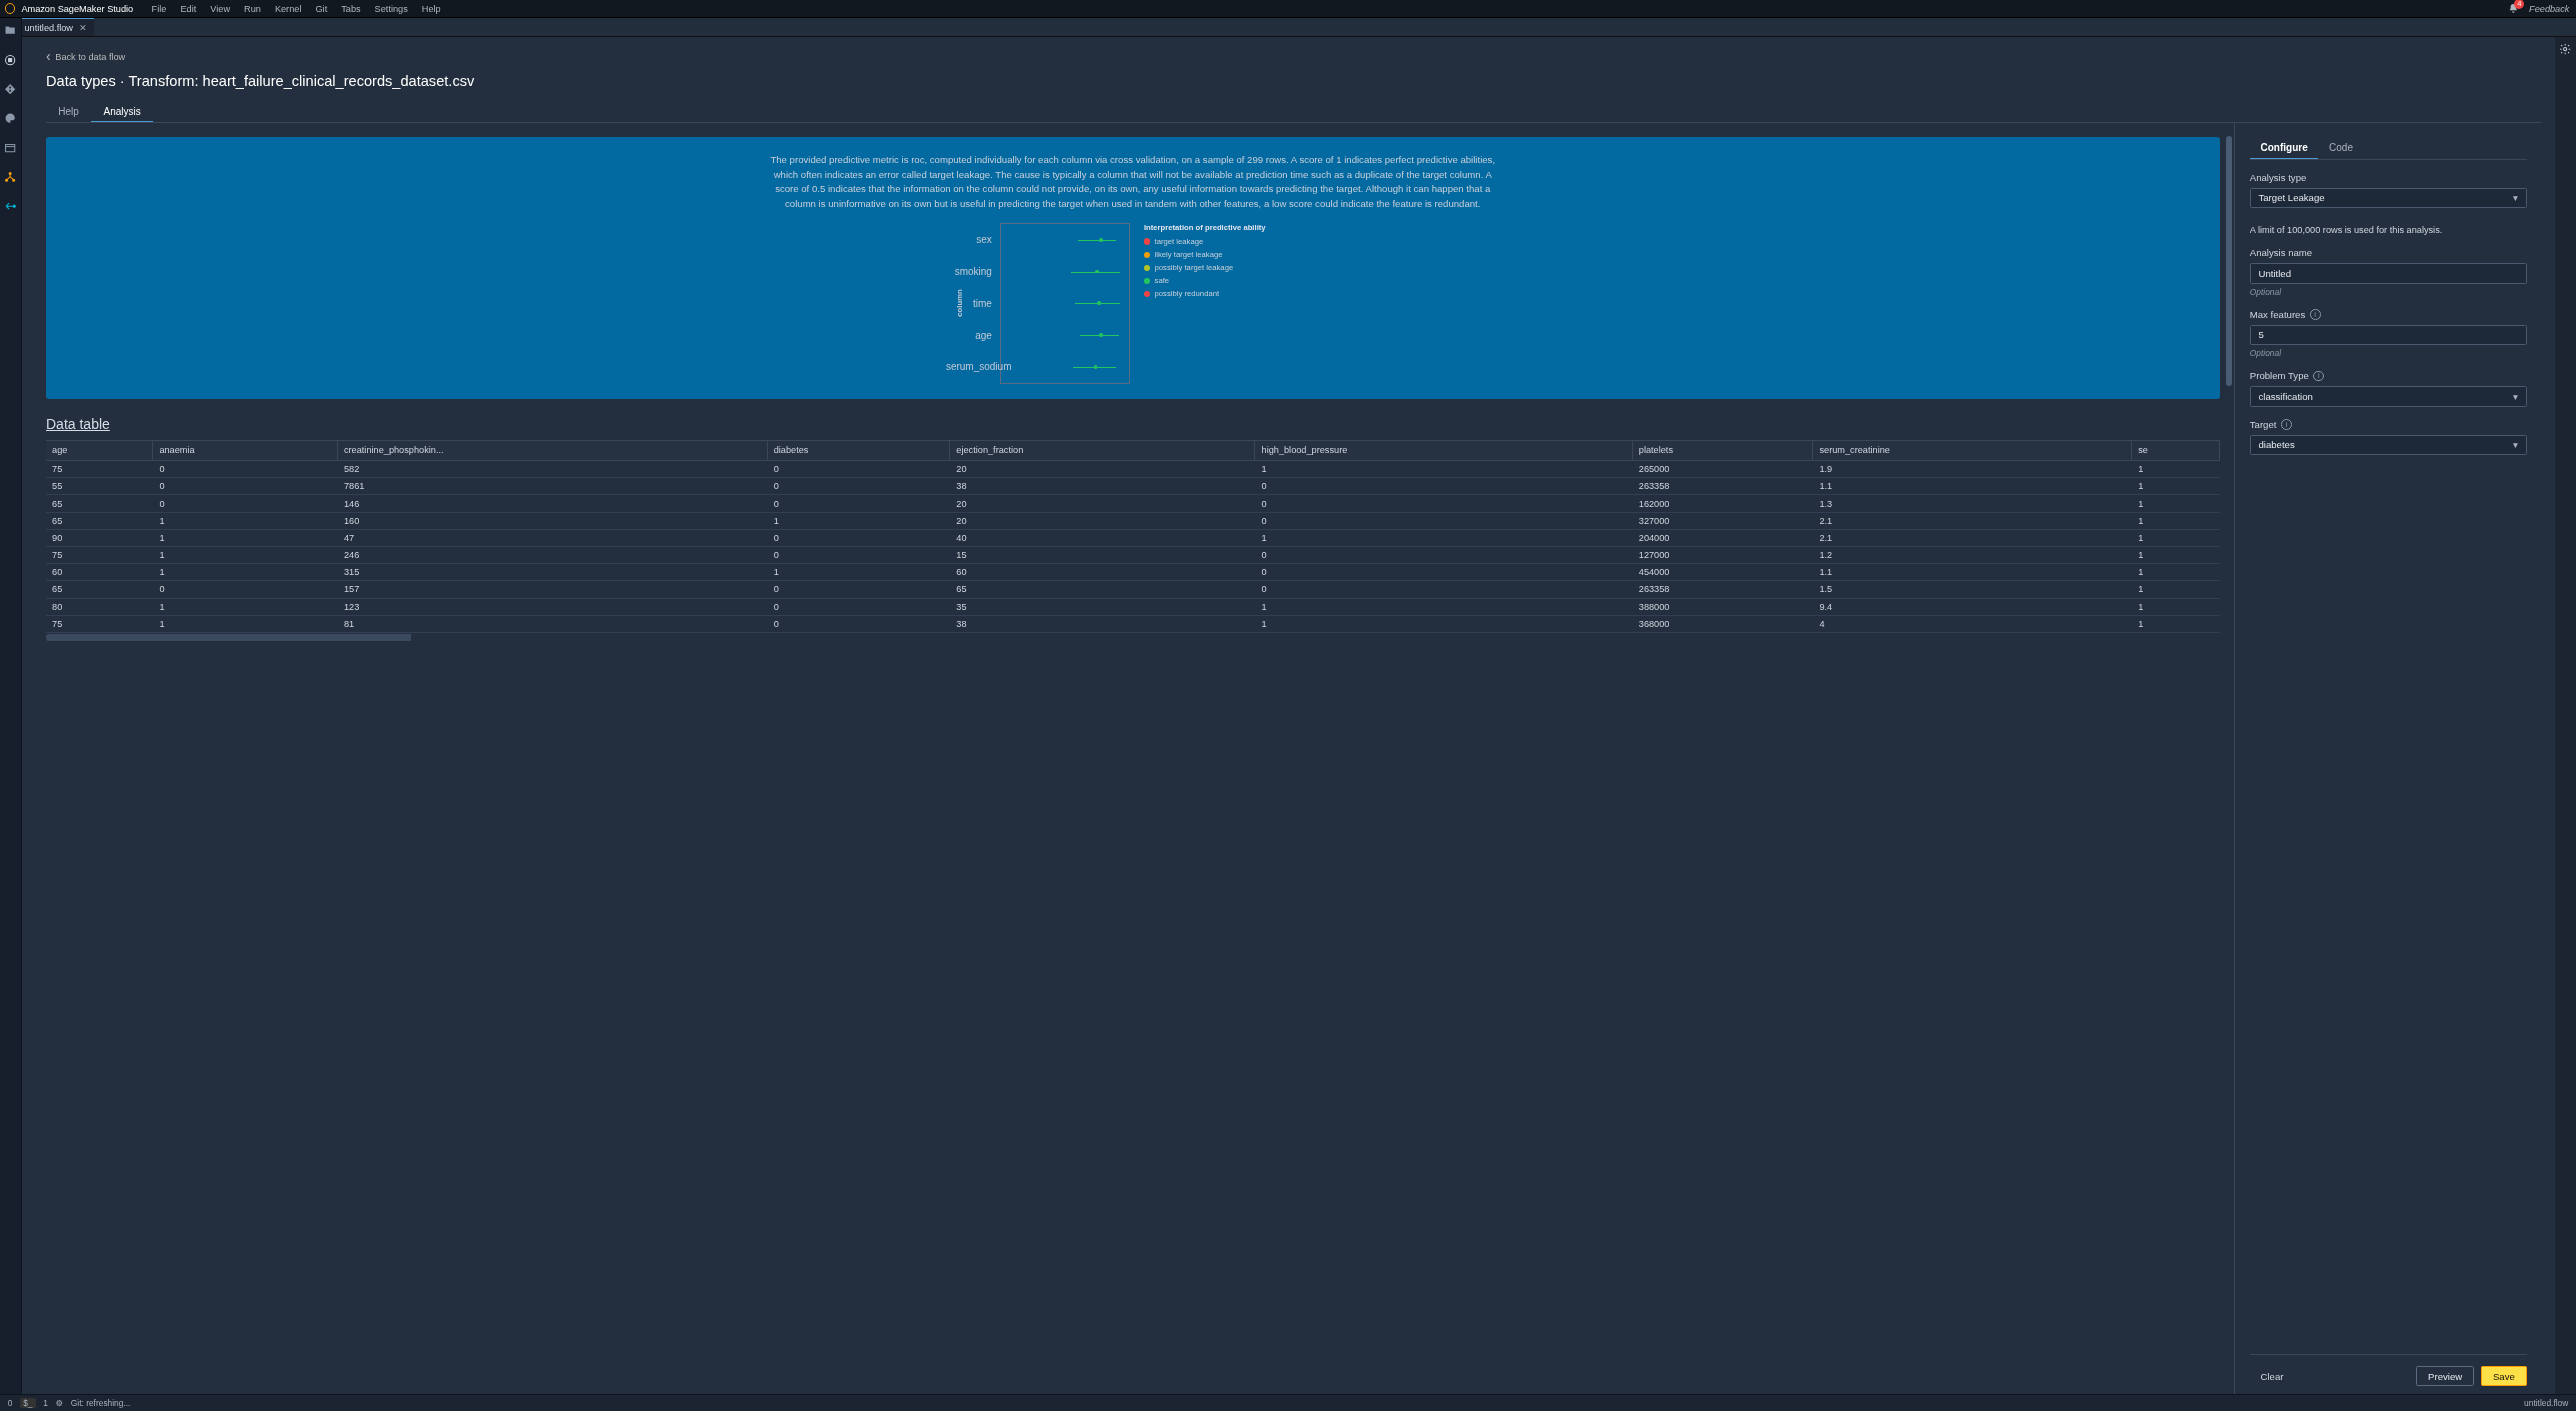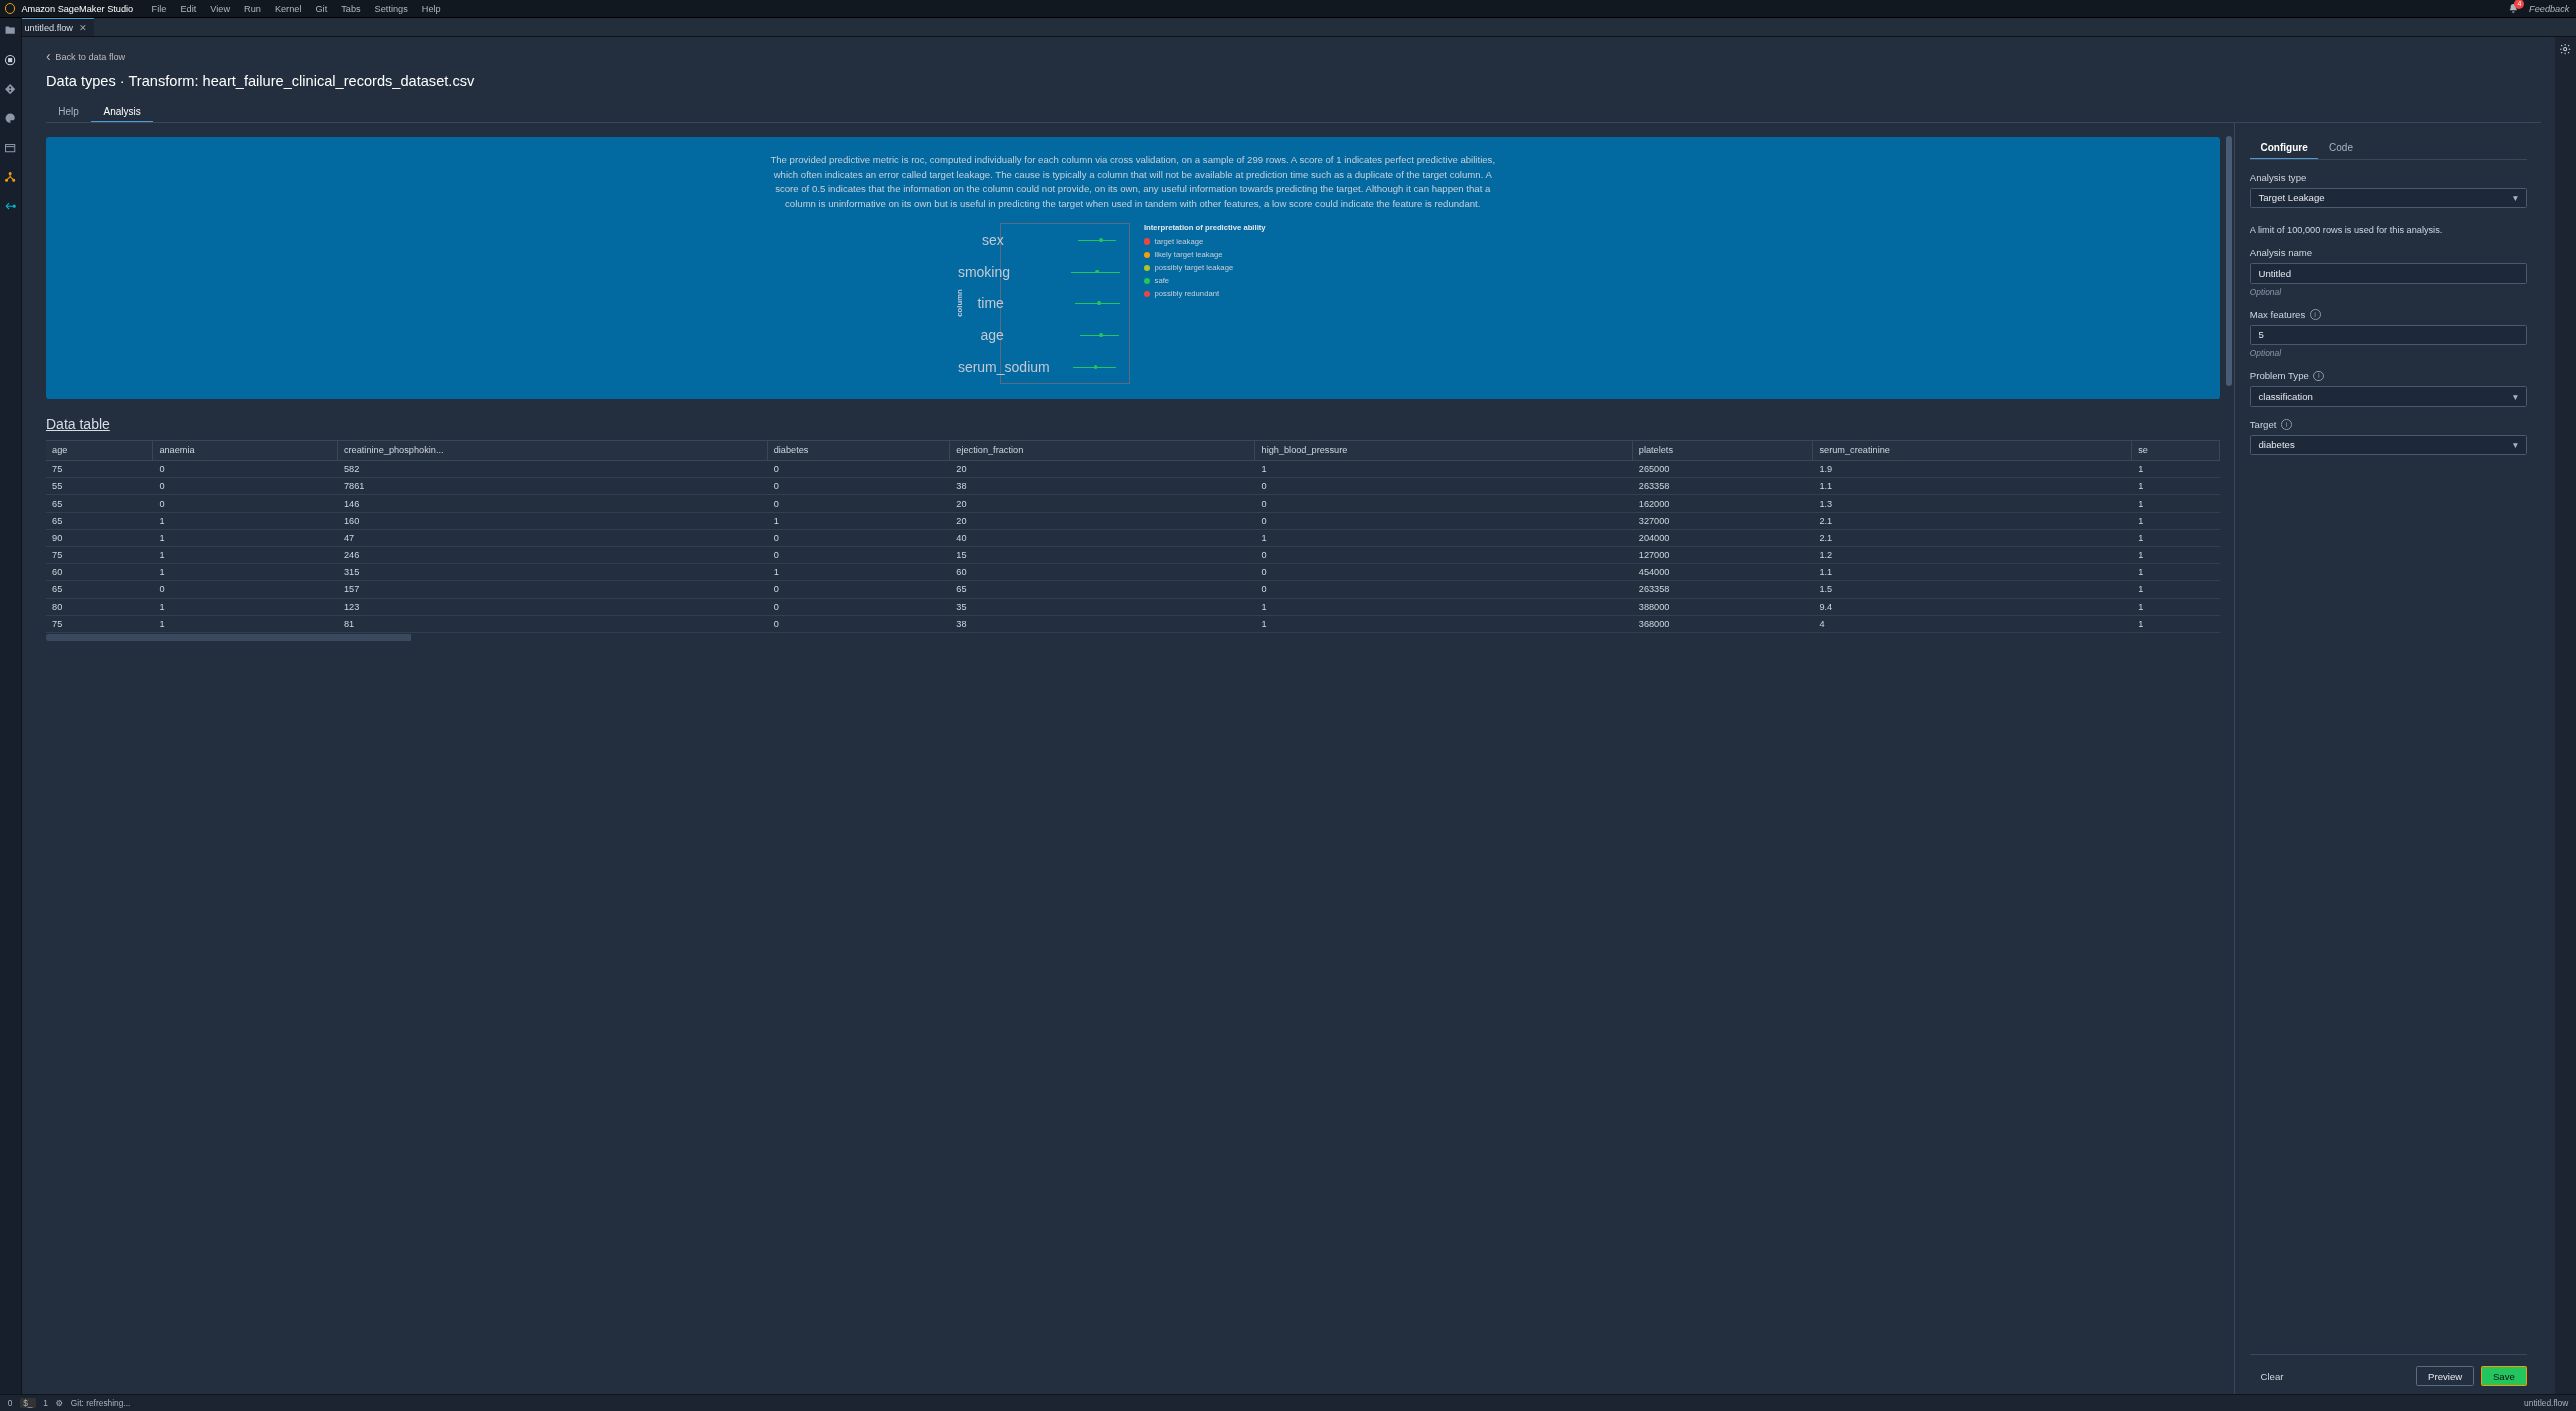--- a/index.html
+++ b/index.html
@@ -30,21 +30,21 @@
 .sub-tabs { display:flex; gap:0; border-bottom:0.8px solid #3b4758; font-size:10px; }
 .sub-tab { padding:4.6px 12.3px; cursor:pointer; color:#aab2bf; }
 .sub-tab.active { color:#fff; border-bottom:1.5px solid #4b9cd3; }
 .layout { display:flex; flex:1; overflow:hidden; }
 .analysis-pane { flex:1; overflow-y:auto; padding:0 14px 14px 0; position:relative; }
 .analysis-box { background:#0369a1; border-radius:3.1px; padding:15.3px 18.4px; margin-top:14px; }
 .analysis-desc { text-align:center; line-height:1.55; color:#c8d0da; font-size:9.6px; max-width:736px; margin:0 auto 10.7px; }
 .chart-stage { display:flex; justify-content:center; gap:14px; margin-top:6.1px; }
 .chart-box { border:0.8px solid #5b6b82; width:130px; height:161px; position:relative; background:transparent; }
 .chart-yaxis-label { writing-mode:vertical-rl; transform:rotate(180deg); font-size:7.7px; position:absolute; left:-46px; top:50%; translate:0 -50%; color:#c2cad4; font-weight:bold; }
-.chart-ylabels { position:absolute; left:-55px; top:0; height:100%; display:flex; flex-direction:column; justify-content:space-around; font-size:14px; text-align:right; width:46px; color:#c2cad4;margin-left:12px;}
+.chart-ylabels { position:absolute; left:-55px; top:0; height:100%; display:flex; flex-direction:column; justify-content:space-around; font-size:10px; text-align:right; width:46px; color:#c2cad4;}
 .chart-point { position:absolute; left:50%; translate:-50% -50%; width:3.8px; height:3.8px; border-radius:50%; }
 .chart-whisk-row { position:absolute; left:0; right:0; display:flex; align-items:center; }
 .chart-whisk { border-top:0.8px solid; position:relative; }
 .legend { font-size:7.7px; color:#c8d0da; }
 .legend-title { font-weight:bold; margin-bottom:3.1px; color:#e0e6ee;}
 .legend-item { display:flex; align-items:center; gap:4.6px; line-height:1.7; }
 .legend-dot { width:6.1px; height:6.1px; border-radius:50%; }
 .data-table-title { margin:17px 0 7.7px; font-size:14px; color:#d6dde6;text-decoration:underline; }
 .table-wrap { overflow:auto; border-top:0.8px solid #3b4758; max-height:207px; }
 table.data { border-collapse:collapse; font-size:9.2px; width:100%; min-width:859px; }
@@ -61,21 +61,21 @@
 .select, .input { width:100%; background:#1d2939; border:0.8px solid #4a5a70; color:#e5e8ee; padding:3.8px 21.5px 3.8px 7.7px; border-radius:1.5px; font-size:9.6px; position:relative; }
 .select::after { content:"▾"; position:absolute; right:7.7px; top:3.8px; color:#aab2bf; }
 .input { padding-right:7.7px; }
 .helper { font-style:italic; font-size:8.4px; color:#8b98a9; margin-top:3.1px; }
 .note { font-size:9.2px; color:#cfd6e0; margin:4.6px 0 12.3px; }
 .info-icon { display:inline-flex; width:10.7px; height:10.7px; border:0.8px solid #8b98a9; border-radius:50%; font-size:7.7px; align-items:center; justify-content:center; color:#8b98a9; }
 .config-footer { margin-top:auto; border-top:0.8px solid #3b4758; padding-top:10.7px; display:flex; justify-content:space-between; align-items:center; }
 .btn { padding:3.8px 10.7px; border-radius:1.5px; font-size:9.6px; cursor:pointer; }
 .btn-clear { background:none; border:none; color:#d0d6de; }
 .btn-outline { background:none; border:0.8px solid #5b6b82; color:#e5e8ee; margin-right:4.6px; }
-.btn-primary { background:#22c55e; border:0.8px solid #ff9900; color:#111; }
+.btn-primary { background:#fde047; border:0.8px solid #ff9900; color:#111; }
 .status-bar { position:absolute; left:0; right:0; bottom:0; height:17px; background:#1b2430; border-top:0.8px solid #0e141c; display:flex; align-items:center; font-size:8.4px; color:#aab2bf; padding:0 7.7px; gap:7.7px; }
 .status-bar .sep { flex:1; }
 .pane-scrollbar { position:absolute; right:1.5px; top:12.3px; bottom:0; width:6.1px; }
 .pane-scrollbar-thumb { width:6.1px; background:#4a5c74; border-radius:3.1px; height:250px; position:absolute; top:0; }
 </style>
 </head>
 <body>
 
 <div class="app-header">
   <div class="logo"></div>

